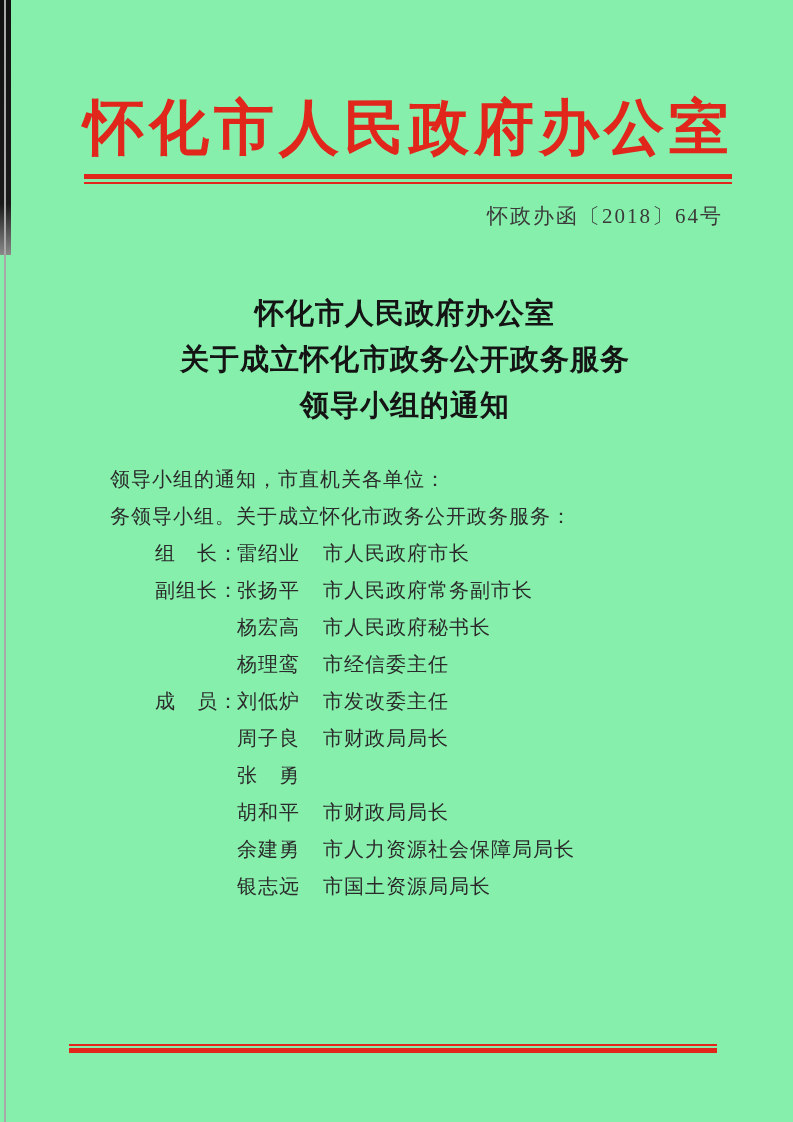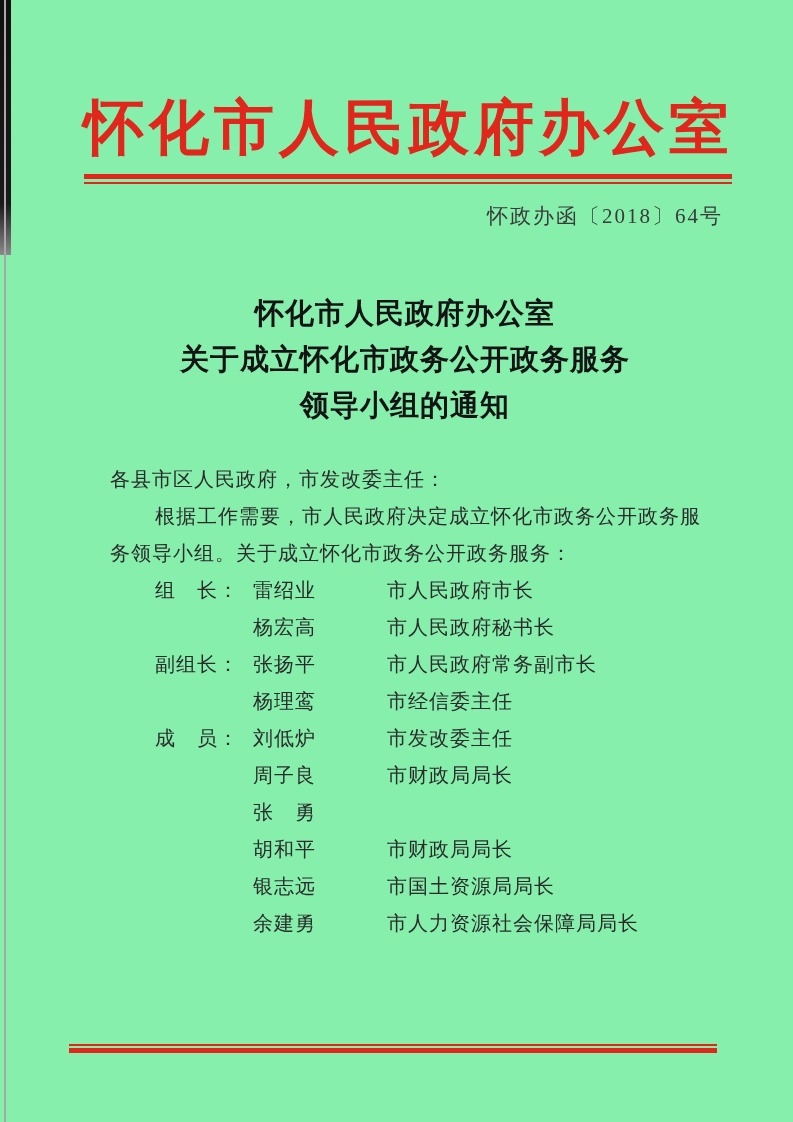--- a/index.html
+++ b/index.html
@@ -86,22 +86,22 @@
   }
   .line { white-space: nowrap; }
   .line.indent { padding-left: 45px; }
   .roster-row {
     display: flex;
     padding-left: 45px;
     white-space: nowrap;
     align-items: center;
   }
   .roster-row .role { width: 82px; flex: 0 0 82px; }
-  .roster-row .name { width: 86px; flex: 0 0 86px; margin-left: 16px; }
-  .roster-row .pos  { flex: 1; margin-left: 48px; }
+  .roster-row .name { width: 86px; flex: 0 0 86px; }
+  .roster-row .pos  { flex: 1; }
   .rule-bottom {
     position: absolute;
     top: 1044px; left: 69px;
     width: 648px;
   }
   .rule-bottom .thin  { height: 2px; background: #e1261c; }
   .rule-bottom .thick { height: 5px; background: #e1261c; margin-top: 2px; }
 </style>
 </head>
 <body>
@@ -121,38 +121,37 @@
 
   <div class="doc-number">怀政办函〔2018〕64号</div>
 
   <div class="notice-title">
     <div>怀化市人民政府办公室</div>
     <div>关于成立怀化市政务公开政务服务</div>
     <div>领导小组的通知</div>
   </div>
 
   <div class="body-text">
-    <div class="line">各县市区人民政府，市发改委主任：</div>
-    <div class="line indent">根据工作需要，市人民政府决定成立怀化市政务公开政务服</div>
+    <div class="line">领导小组的通知，市直机关各单位：</div>
     <div class="line">务领导小组。关于成立怀化市政务公开政务服务：</div>
 
     <div class="roster-row">
       <span class="role">组　长：</span>
       <span class="name">雷绍业</span>
       <span class="pos">市人民政府市长</span>
     </div>
     <div class="roster-row">
+      <span class="role">副组长：</span>
+      <span class="name">张扬平</span>
+      <span class="pos">市人民政府常务副市长</span>
+    </div>
+    <div class="roster-row">
       <span class="role"></span>
       <span class="name">杨宏高</span>
       <span class="pos">市人民政府秘书长</span>
-    </div>
-    <div class="roster-row">
-      <span class="role">副组长：</span>
-      <span class="name">张扬平</span>
-      <span class="pos">市人民政府常务副市长</span>
     </div>
     <div class="roster-row">
       <span class="role"></span>
       <span class="name">杨理鸾</span>
       <span class="pos">市经信委主任</span>
     </div>
     <div class="roster-row">
       <span class="role">成　员：</span>
       <span class="name">刘低炉</span>
       <span class="pos">市发改委主任</span>
@@ -166,27 +165,27 @@
       <span class="role"></span>
       <span class="name">张　勇</span>
     </div>
     <div class="roster-row">
       <span class="role"></span>
       <span class="name">胡和平</span>
       <span class="pos">市财政局局长</span>
     </div>
     <div class="roster-row">
       <span class="role"></span>
-      <span class="name">银志远</span>
-      <span class="pos">市国土资源局局长</span>
+      <span class="name">余建勇</span>
+      <span class="pos">市人力资源社会保障局局长</span>
     </div>
     <div class="roster-row">
       <span class="role"></span>
-      <span class="name">余建勇</span>
-      <span class="pos">市人力资源社会保障局局长</span>
+      <span class="name">银志远</span>
+      <span class="pos">市国土资源局局长</span>
     </div>
   </div>
 
   <div class="rule-bottom">
     <div class="thin"></div>
     <div class="thick"></div>
   </div>
 
 </div>
 

